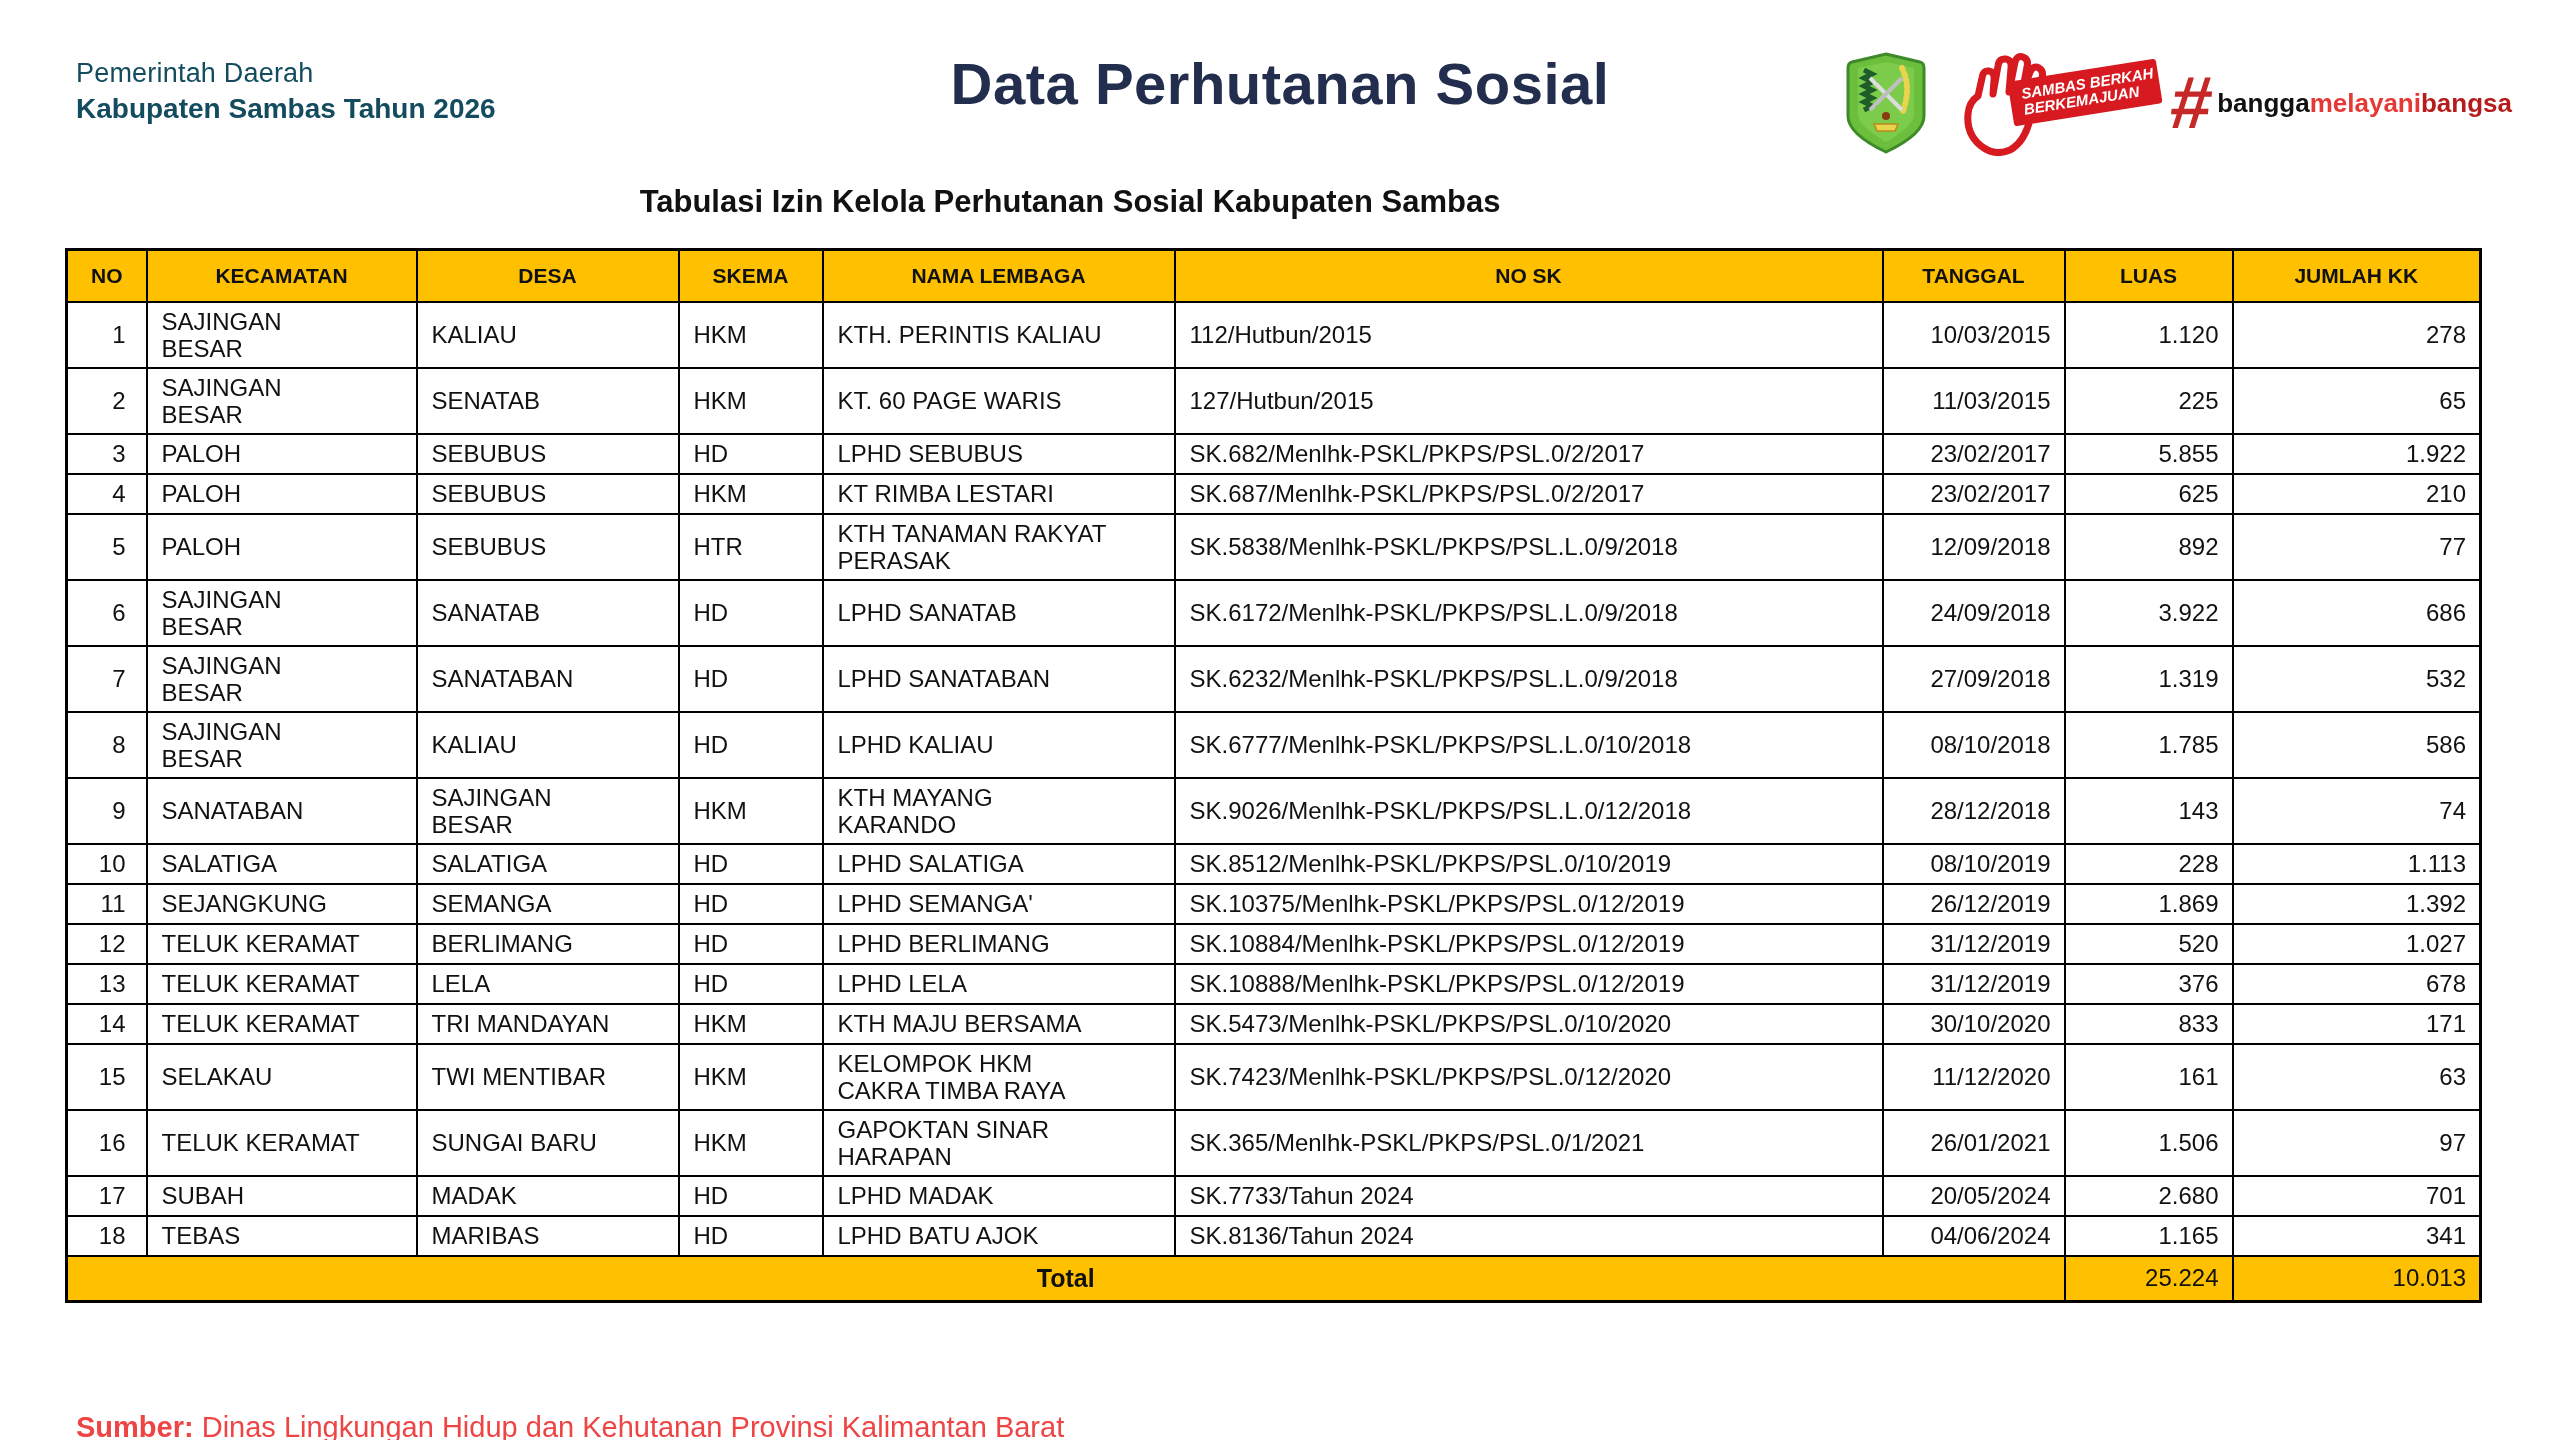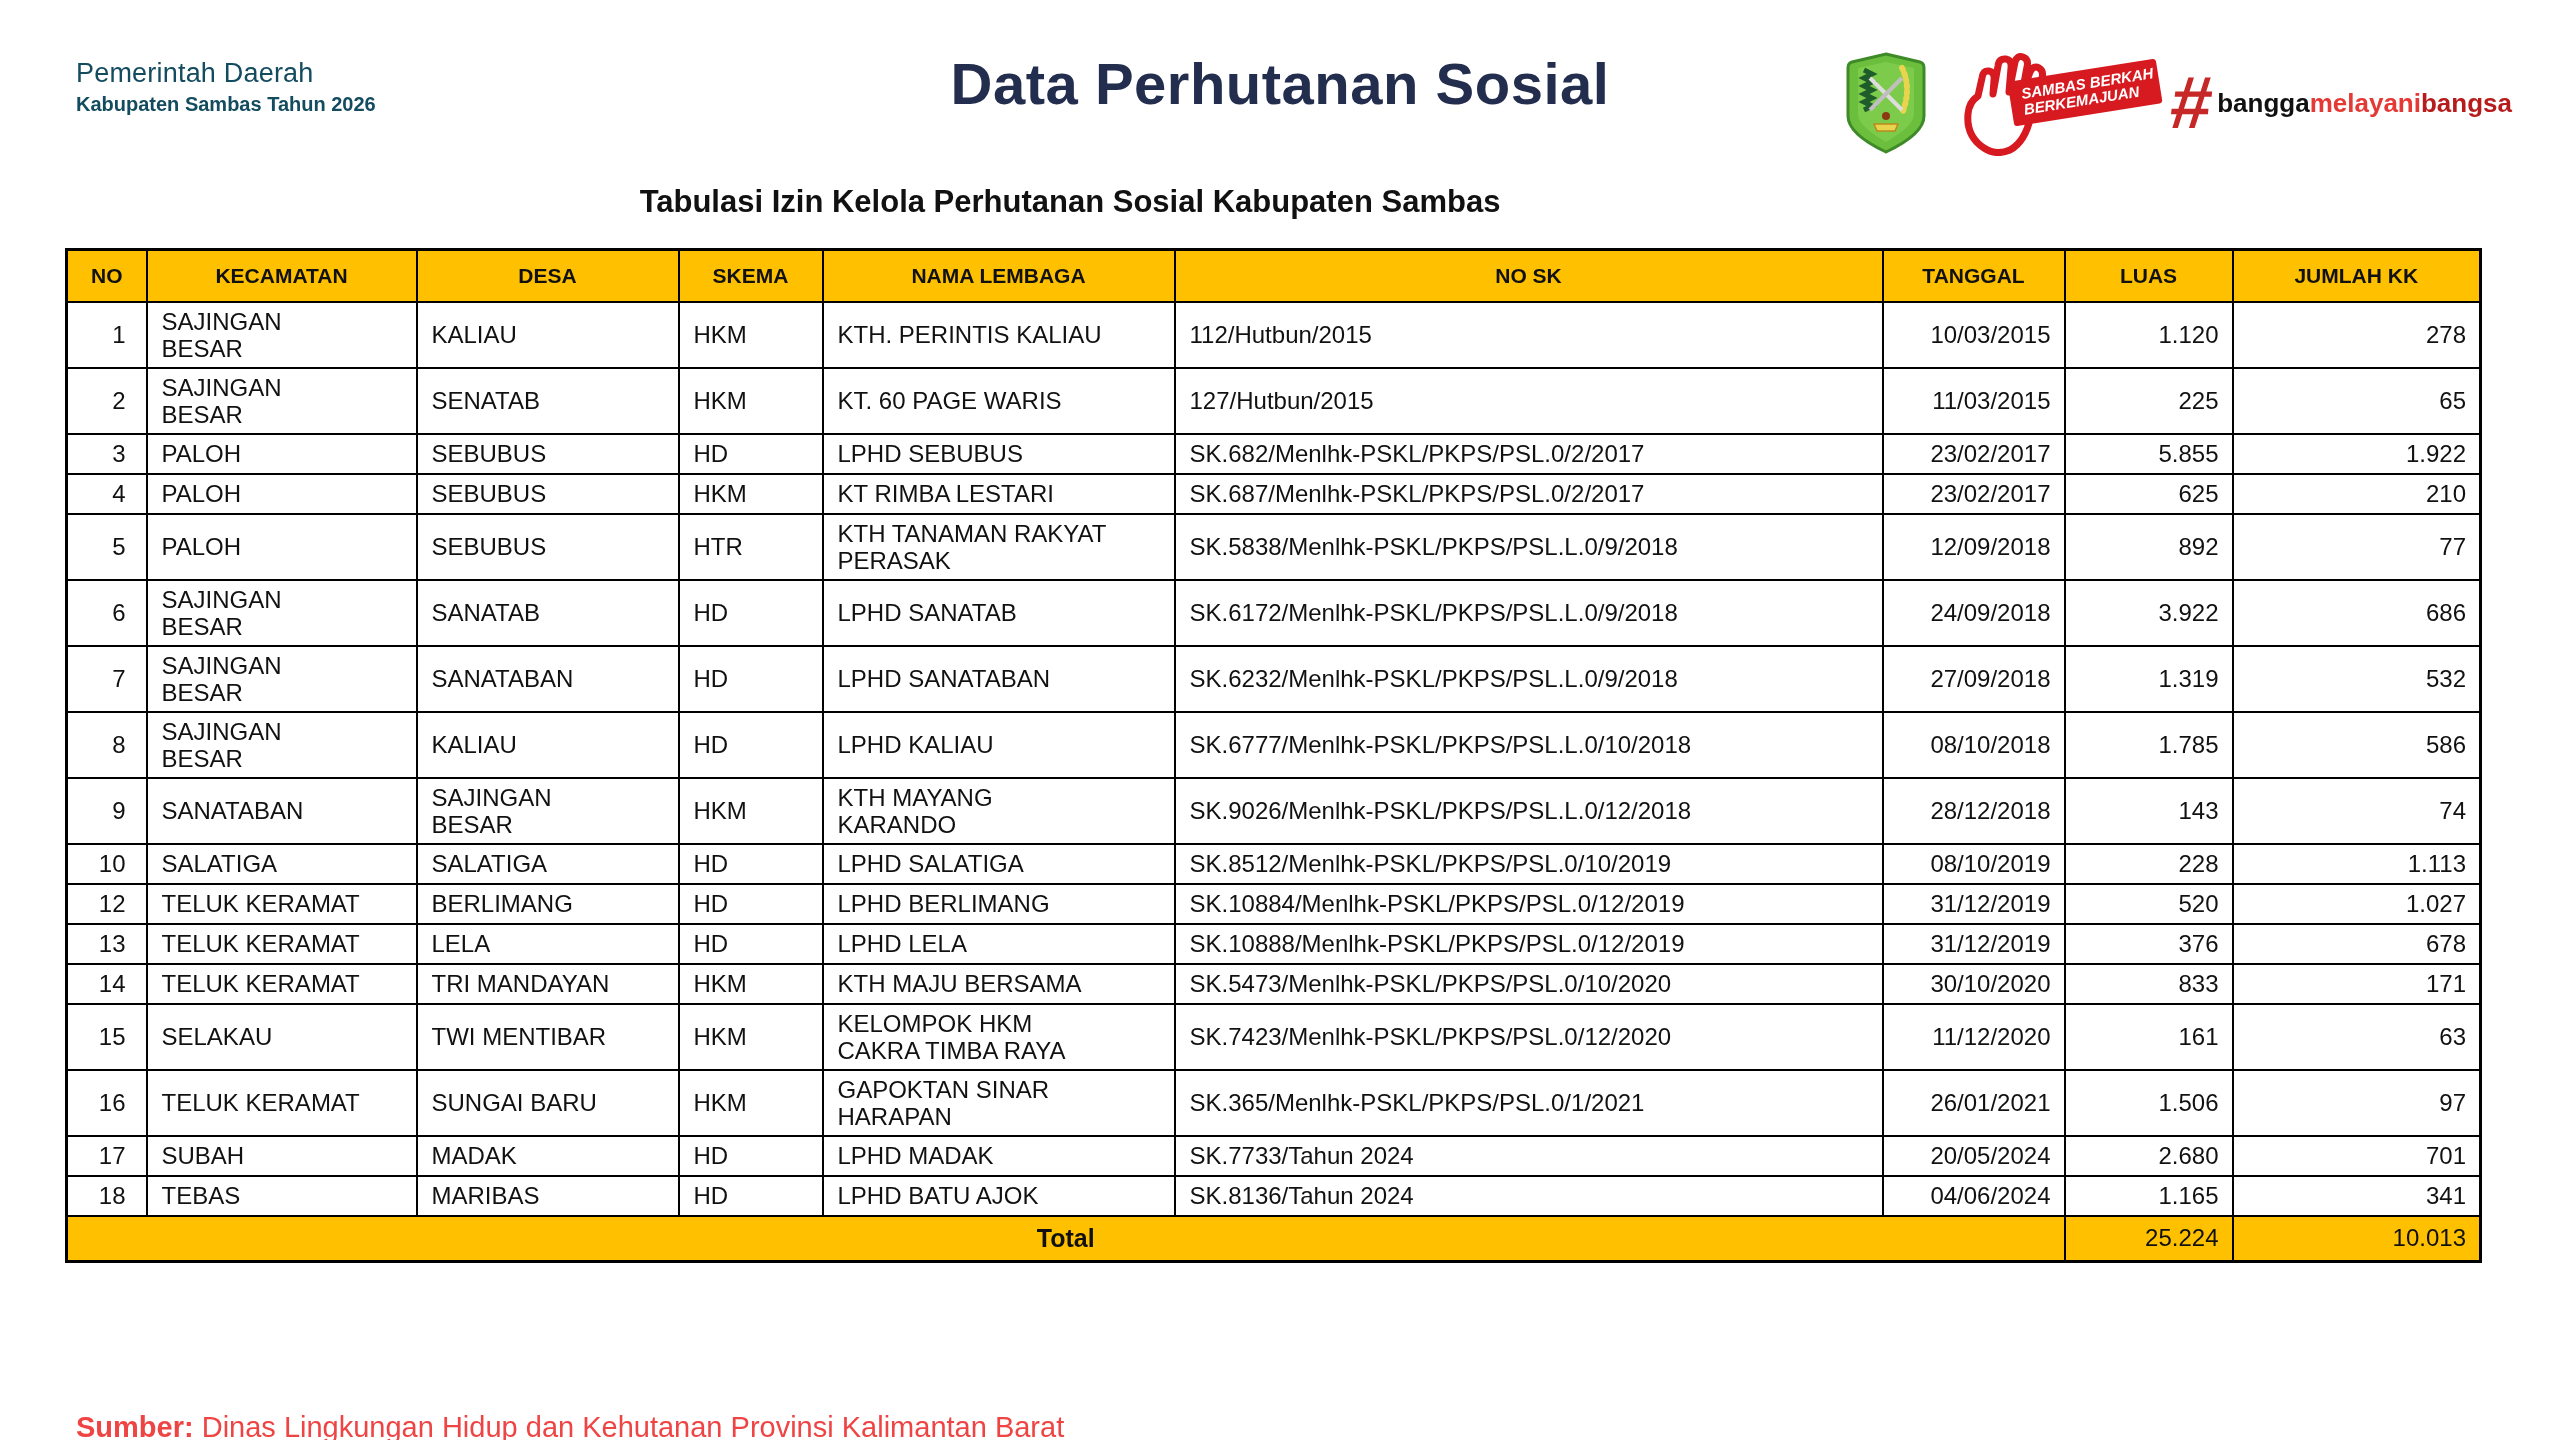--- a/index.html
+++ b/index.html
@@ -3,21 +3,21 @@
 <meta charset="utf-8">
 <style>
   * { margin:0; padding:0; box-sizing:border-box; }
   html,body { background:#ffffff; }
   body { font-family:"Liberation Sans", sans-serif; }
   #canvas { position:relative; width:2560px; height:1440px; background:#fff; overflow:hidden; }
 
   
   .org-block { position:absolute; left:76px; top:58px; color:#134B5F; }
   .org-line1 { font-size:27px; font-weight:400; letter-spacing:.2px; }
-  .org-line2 { font-size:20px; font-weight:700; margin-top:4px; }
+  .org-line2 { font-size:28px; font-weight:700; margin-top:4px; }
 
   .page-title { position:absolute; left:0; top:50px; width:2560px; text-align:center;
                 font-size:58px; font-weight:800; color:#232E4E; letter-spacing:.5px; }
 
   
   .logo-strip { position:absolute; right:48px; top:48px; display:flex; align-items:center; gap:26px; height:110px; }
 
   .crest { width:84px; height:102px; }
 
   .hand-wrap { position:relative; width:190px; height:110px; }
@@ -251,20 +251,31 @@
             <td class="c1">SALATIGA</td>
             <td class="c2">SALATIGA</td>
             <td class="c3">HD</td>
             <td class="c4">LPHD SALATIGA</td>
             <td class="c5">SK.8512/Menlhk-PSKL/PKPS/PSL.0/10/2019</td>
             <td class="c6">08/10/2019</td>
             <td class="c7">228</td>
             <td class="c8">1.113</td>
           </tr>
           <tr>
+            <td class="c0">11</td>
+            <td class="c1">SEJANGKUNG</td>
+            <td class="c2">SEMANGA</td>
+            <td class="c3">HD</td>
+            <td class="c4">LPHD SEMANGA'</td>
+            <td class="c5">SK.10375/Menlhk-PSKL/PKPS/PSL.0/12/2019</td>
+            <td class="c6">26/12/2019</td>
+            <td class="c7">1.869</td>
+            <td class="c8">1.392</td>
+          </tr>
+          <tr>
             <td class="c0">12</td>
             <td class="c1">TELUK KERAMAT</td>
             <td class="c2">BERLIMANG</td>
             <td class="c3">HD</td>
             <td class="c4">LPHD BERLIMANG</td>
             <td class="c5">SK.10884/Menlhk-PSKL/PKPS/PSL.0/12/2019</td>
             <td class="c6">31/12/2019</td>
             <td class="c7">520</td>
             <td class="c8">1.027</td>
           </tr>

